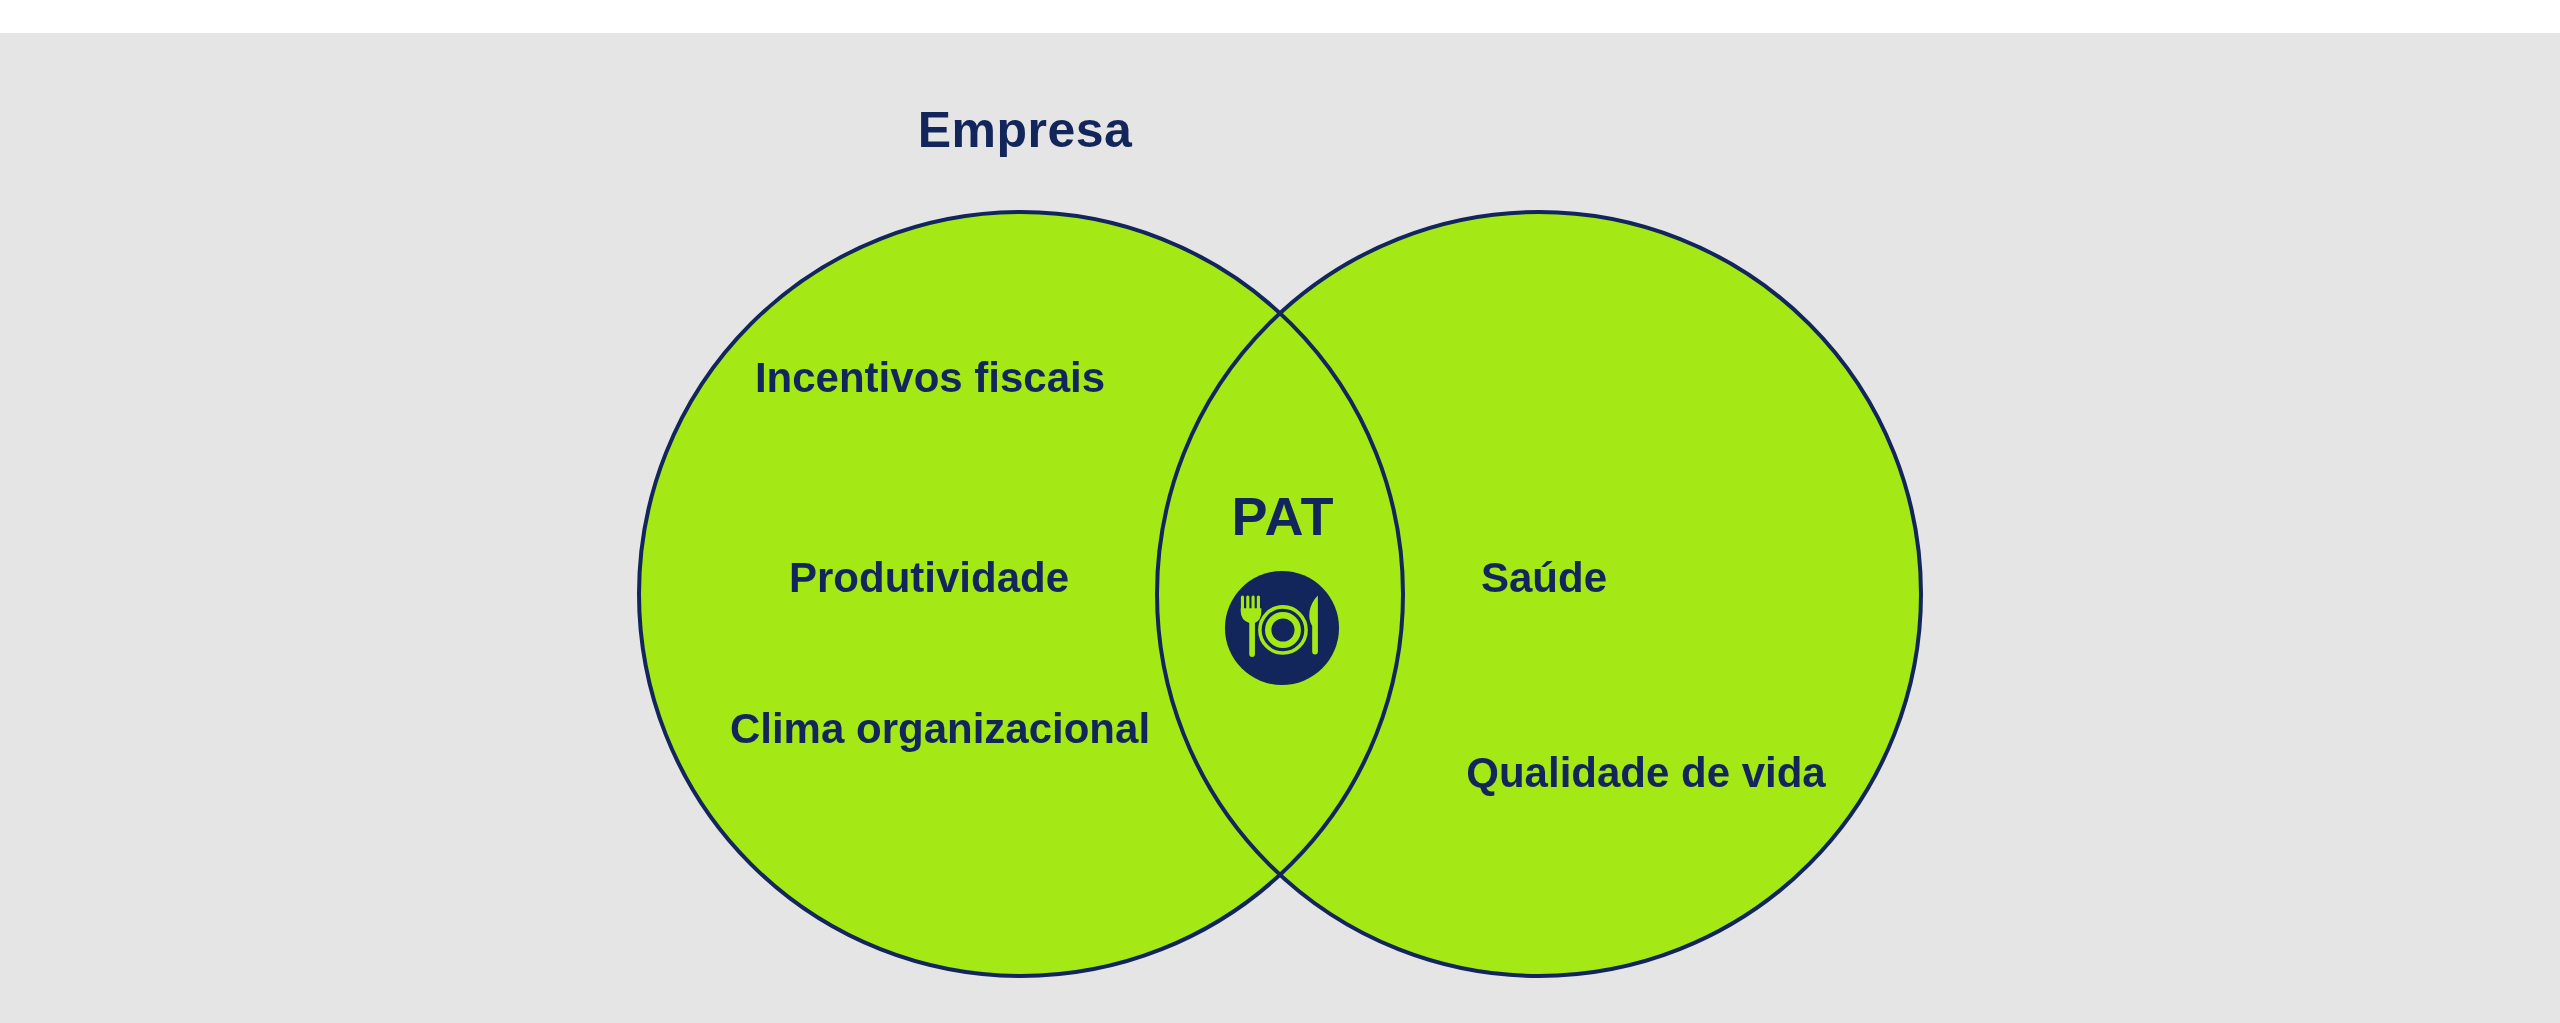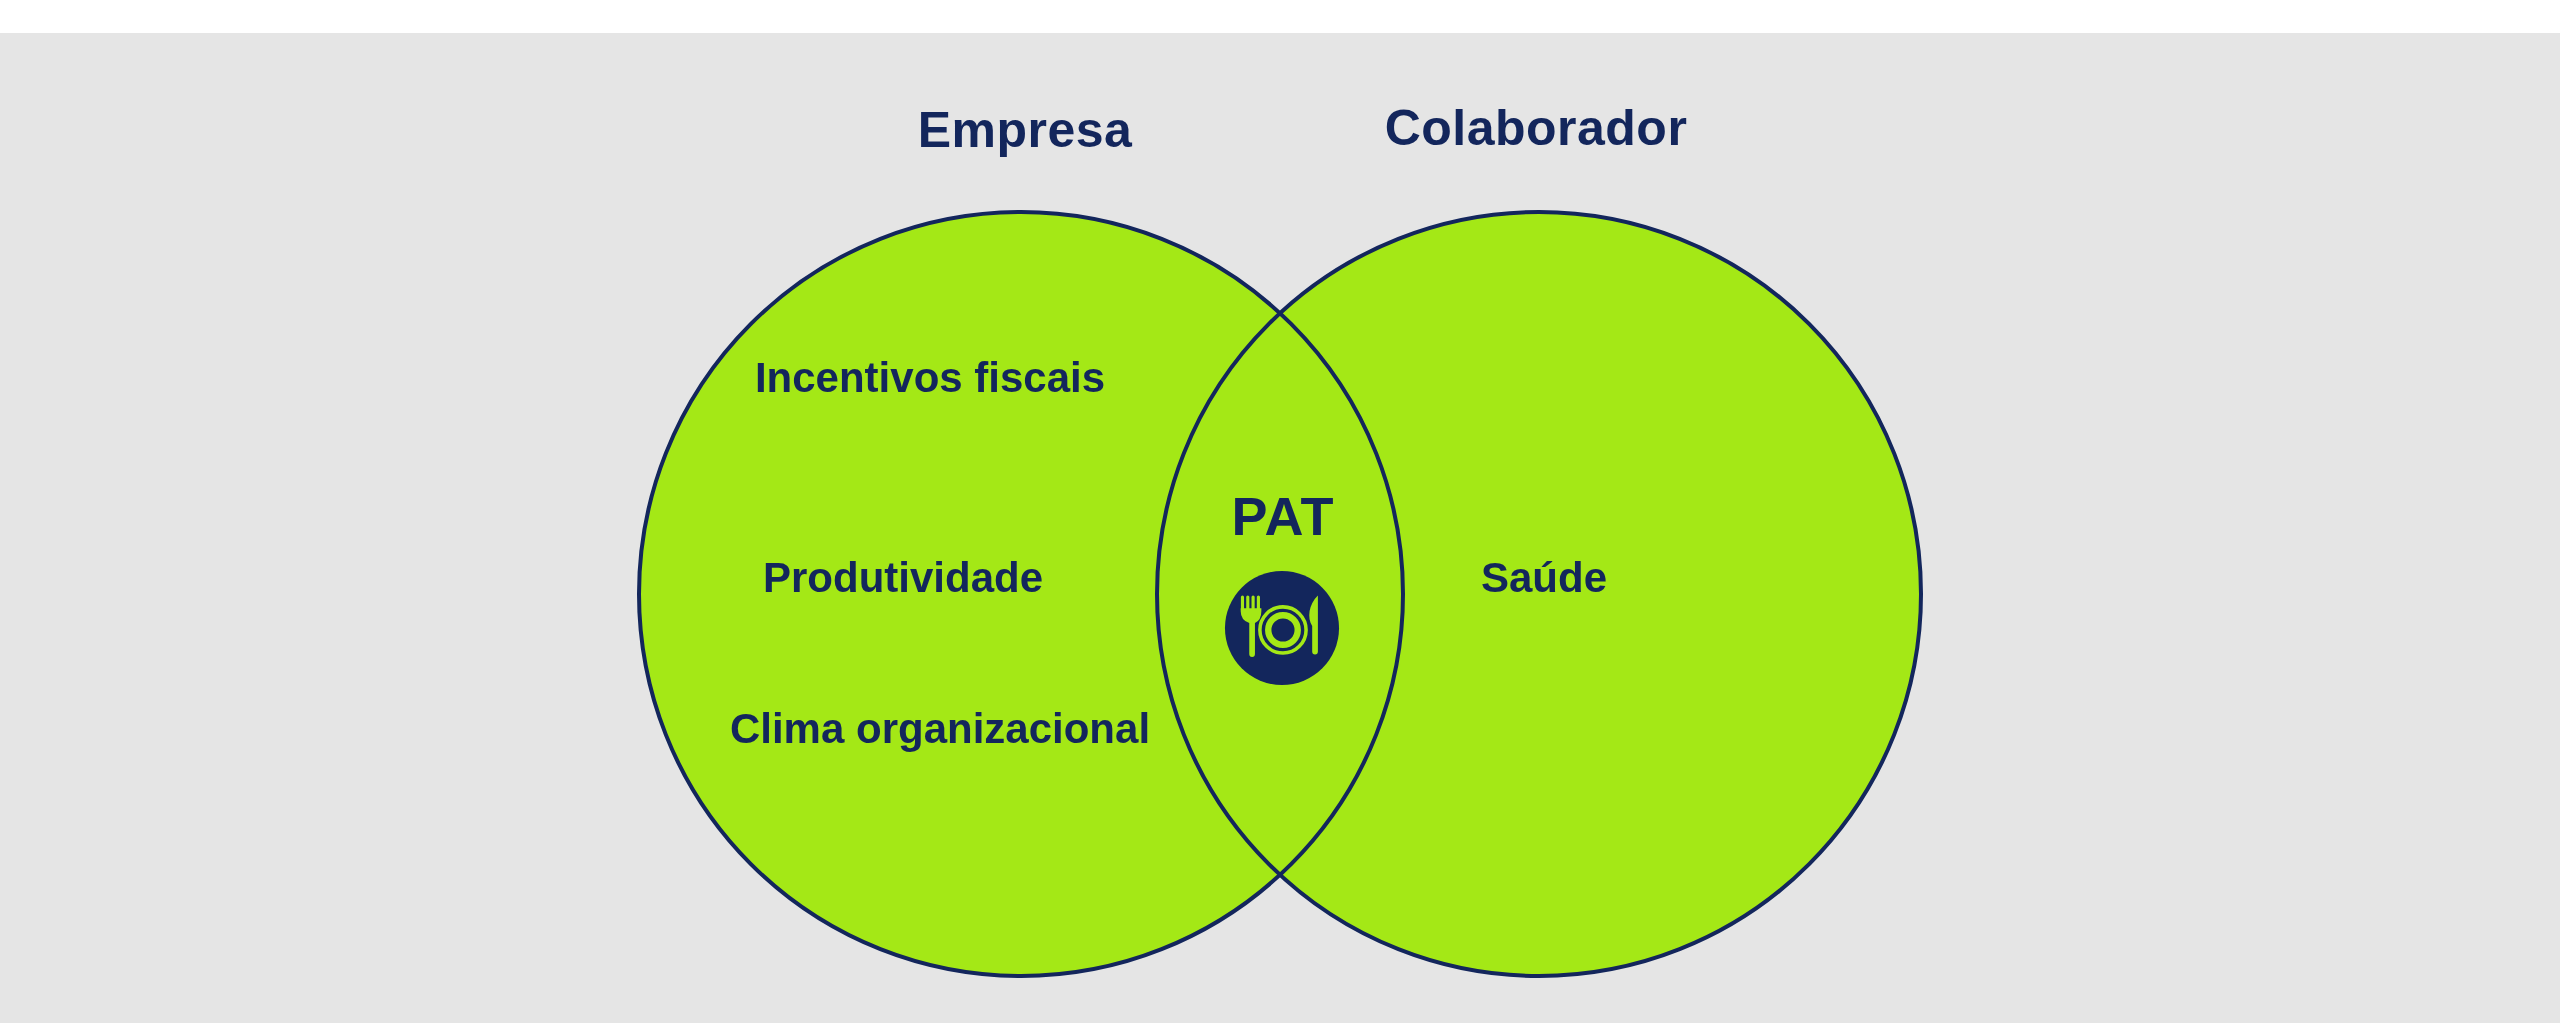--- a/index.html
+++ b/index.html
@@ -35,21 +35,21 @@
   .item-label {
     font-size: 42px;
   }
   .pat-label {
     font-size: 54px;
     letter-spacing: 1px;
   }
   .title-empresa     { left: 1025px; top: 97px;  }
   .title-colaborador { left: 1536px; top: 95px;  }
   .item-incentivos   { left: 930px;  top: 345px; }
-  .item-produtividade{ left: 903px;  top: 545px; }
+  .item-produtividade{ left: 929px;  top: 545px; }
   .item-clima        { left: 940px;  top: 696px; }
   .item-alimentacao  { left: 1590px; top: 345px; }
   .item-saude        { left: 1544px; top: 545px; }
   .item-qualidade    { left: 1646px; top: 740px; }
   .pat-label         { left: 1283px; top: 483px; }
   .meal-icon {
     position: absolute;
     left: 1282px;
     top: 595px;
     transform: translate(-50%, -50%);
@@ -63,31 +63,31 @@
   <svg class="venn-svg" width="2560" height="1023" viewBox="0 0 2560 1023">
 
     <circle cx="1021" cy="561" r="382" stroke="none" fill="#A4E816"></circle>
     <circle cx="1539" cy="561" r="382" stroke="none" fill="#A4E816"></circle>
     <circle cx="1021" cy="561" r="382" fill="none" stroke-width="4" stroke="#13265C"></circle>
     <circle cx="1539" cy="561" r="382" fill="none" stroke-width="4" stroke="#13265C"></circle>
   </svg>
 
   <div class="label circle-title title-empresa">Empresa</div>
 
-  <div class="label circle-title title-colaborador">Colaborador</div>
 
   <div class="label item-label item-incentivos">Incentivos fiscais</div>
 
   <div class="label item-label item-produtividade">Produtividade</div>
 
   <div class="label item-label item-clima">Clima organizacional</div>
 
 
   <div class="label item-label item-saude">Saúde</div>
 
+  <div class="label item-label item-qualidade">Qualidade de vida</div>
 
   <div class="label pat-label">PAT</div>
 
   <svg class="meal-icon" width="118" height="118" viewBox="0 0 120 120">
 
     <circle cx="60" cy="60" r="58" fill="#13265C"></circle>
 
     <circle cx="61" cy="62" r="23.5" fill="none" stroke-width="3.6" stroke="#A4E816"></circle>
     <circle cx="61" cy="62" r="15" fill="none" stroke-width="6.5" stroke="#A4E816"></circle>
 

